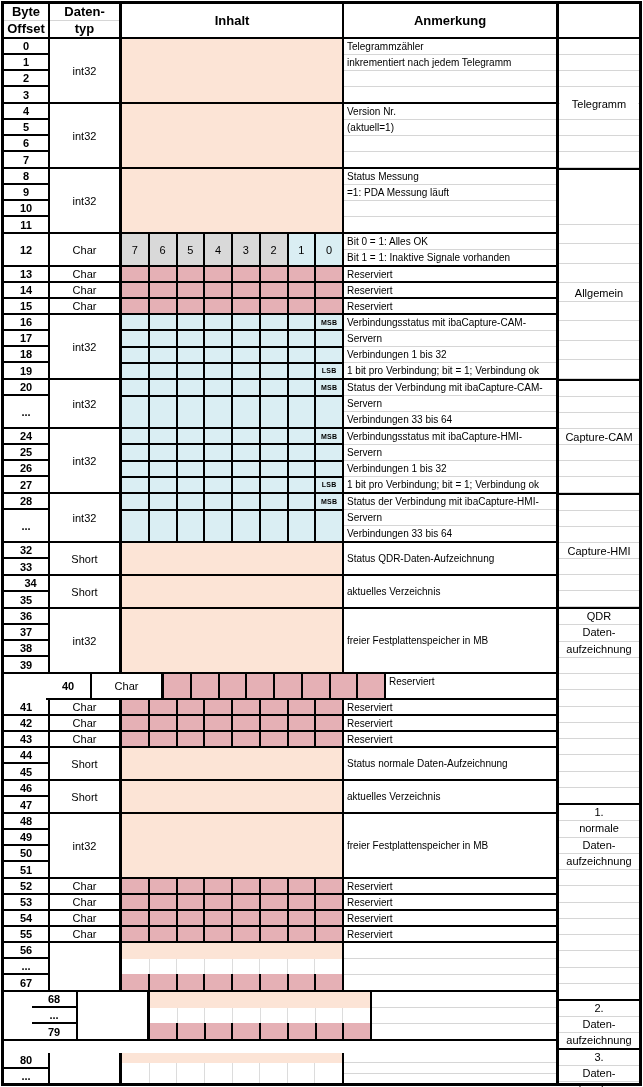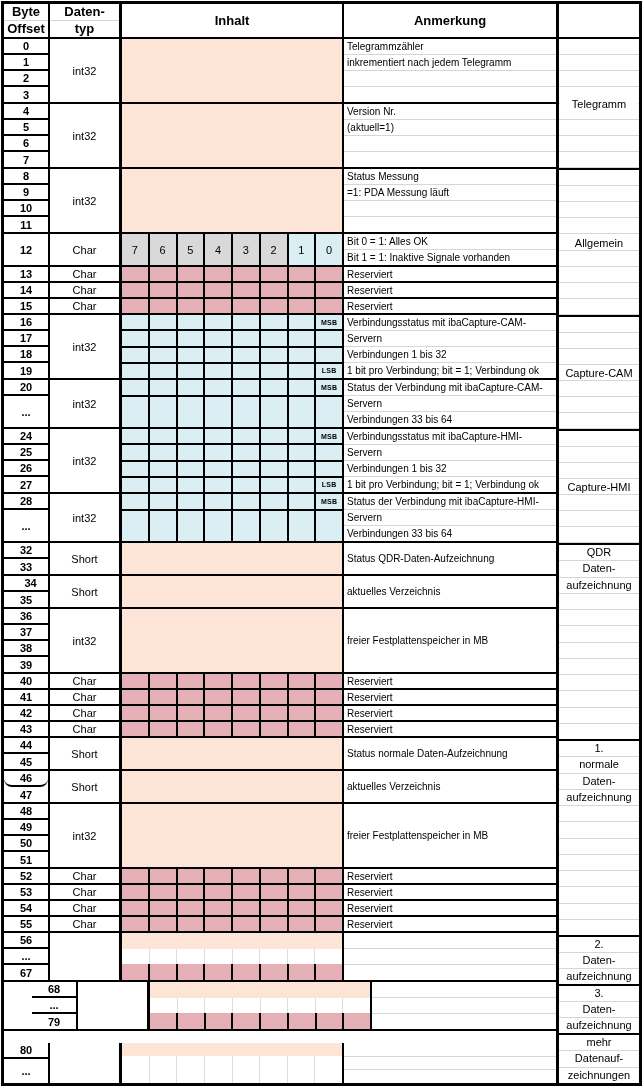--- a/index.html
+++ b/index.html
@@ -432,21 +432,21 @@
           <div class="byteCell" style="height: 16px;">37</div>
           <div class="byteCell" style="height: 16px;">38</div>
           <div class="byteCell">39</div>
         </div>
         <div class="colType typeCol">int32</div>
         <div class="colInhalt inhaltCol peach"></div>
         <div class="colAnm anmCol amerged">
           <div class="anmText">freier Festplattenspeicher in MB</div>
         </div>
       </div>
-      <div class="block" style="height: 16px;">
+      <div class="block" style="height: 26px; margin-left: 42px;">
         <div class="colByte byteCol">
           <div class="byteCell">40</div>
         </div>
         <div class="colType typeCol">Char</div>
         <div class="colInhalt inhaltCol">
           <div class="bitrow">
             <div class="bitcell rose"></div>
             <div class="bitcell rose"></div>
             <div class="bitcell rose"></div>
             <div class="bitcell rose"></div>
@@ -529,21 +529,21 @@
           <div class="byteCell">45</div>
         </div>
         <div class="colType typeCol">Short</div>
         <div class="colInhalt inhaltCol peach"></div>
         <div class="colAnm anmCol amerged">
           <div class="anmText">Status normale Daten-Aufzeichnung</div>
         </div>
       </div>
       <div class="block" style="height: 33px;">
         <div class="colByte byteCol">
-          <div class="byteCell" style="height: 16px; border-radius: 8px;">46</div>
+          <div class="byteCell" style="height: 16px;">46</div>
           <div class="byteCell">47</div>
         </div>
         <div class="colType typeCol">Short</div>
         <div class="colInhalt inhaltCol peach"></div>
         <div class="colAnm anmCol amerged">
           <div class="anmText">aktuelles Verzeichnis</div>
         </div>
       </div>
       <div class="block" style="height: 65px;">
         <div class="colByte byteCol">
@@ -747,21 +747,21 @@
         <div class="gline"></div>
         <div class="gline"></div>
         <div class="gline"></div>
         <div class="gline"></div>
         <div class="gline"></div>
         <div class="gline"></div>
         <div class="gline"></div>
         <div class="gline"></div>
         <div class="gcenter">Telegramm</div>
       </div>
-      <div class="gcell" style="height: 147px;">
+      <div class="gcell" style="height: 175px; margin-top: 36px;">
         <div class="gline"></div>
         <div class="gline"></div>
         <div class="gline"></div>
         <div class="gline"></div>
         <div class="gline"></div>
         <div class="gline"></div>
         <div class="gline"></div>
         <div class="gline"></div>
         <div class="gline"></div>
         <div class="gcenter">Allgemein</div>

